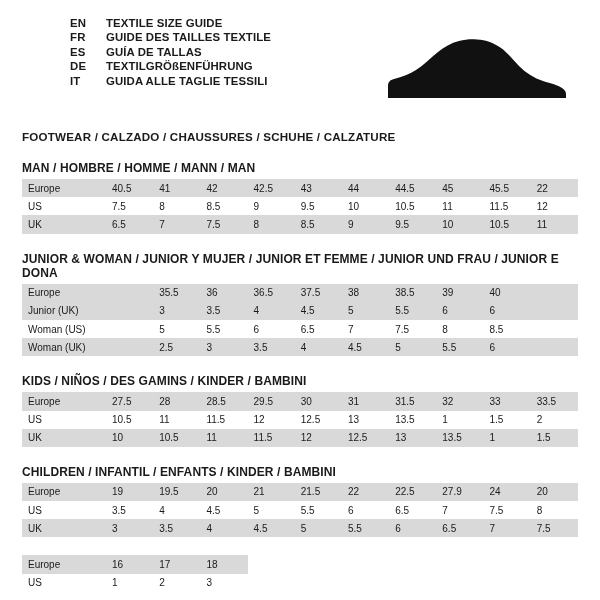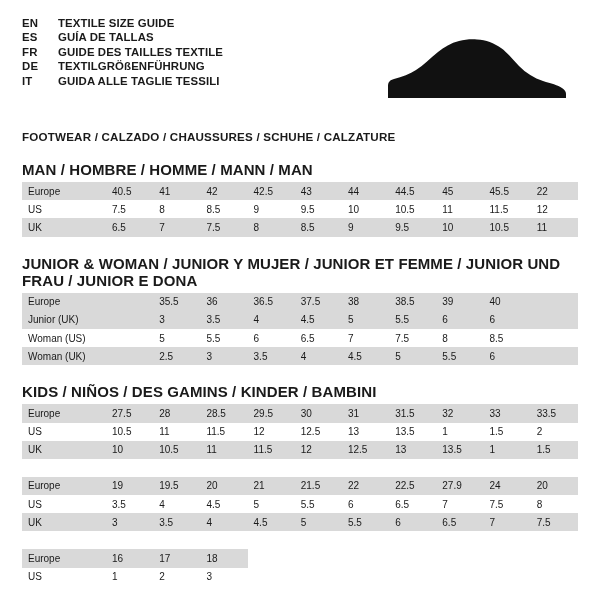--- a/index.html
+++ b/index.html
@@ -19,20 +19,21 @@
     width: 600px;
     height: 600px;
     box-sizing: border-box;
     padding: 16px 22px 0 22px;
   }
 
   
   .header {
     position: relative;
     height: 104px;
+    margin-left: 48px;
   }
   .lang-table {
     border-collapse: collapse;
     font-size: 11.4px;
     line-height: 1.0;
   }
   .lang-table td {
     padding: 1.6px 0;
     vertical-align: top;
     white-space: nowrap;
@@ -60,21 +61,21 @@
     font-weight: bold;
     letter-spacing: 0.2px;
     margin: 10px 0 0 0;
   }
 
   
   .block {
     margin-top: 18px;
   }
   .block-title {
-    font-size: 15px;
+    font-size: 12px;
     font-weight: bold;
     letter-spacing: 0.1px;
     margin-bottom: 4px;
   }
   table.sizes {
     border-collapse: collapse;
     font-size: 10px;
     width: 100%;
     table-layout: fixed;
   }
@@ -101,26 +102,26 @@
 <div class="page">
 
   <div class="header">
     <table class="lang-table">
       <tbody>
         <tr>
           <td class="lang-code">EN</td>
           <td class="lang-title">TEXTILE SIZE GUIDE</td>
         </tr>
         <tr>
+          <td class="lang-code">FR</td>
+          <td class="lang-title">GUIDE DES TAILLES TEXTILE</td>
+        </tr>
+        <tr>
           <td class="lang-code">ES</td>
           <td class="lang-title">GUÍA DE TALLAS</td>
-        </tr>
-        <tr>
-          <td class="lang-code">FR</td>
-          <td class="lang-title">GUIDE DES TAILLES TEXTILE</td>
         </tr>
         <tr>
           <td class="lang-code">DE</td>
           <td class="lang-title">TEXTILGRÖßENFÜHRUNG</td>
         </tr>
         <tr>
           <td class="lang-code">IT</td>
           <td class="lang-title">GUIDA ALLE TAGLIE TESSILI</td>
         </tr>
       </tbody>
@@ -285,20 +286,21 @@
           <td>13</td>
           <td>13.5</td>
           <td>1</td>
           <td>1.5</td>
         </tr>
       </tbody>
     </table>
   </div>
 
   <div class="block">
+    <div class="block-title">CHILDREN / INFANTIL / ENFANTS / KINDER / BAMBINI</div>
     <table class="sizes">
       <tbody>
         <tr class="shade">
           <td class="lbl">Europe</td>
           <td>19</td>
           <td>19.5</td>
           <td>20</td>
           <td>21</td>
           <td>21.5</td>
           <td>22</td>

